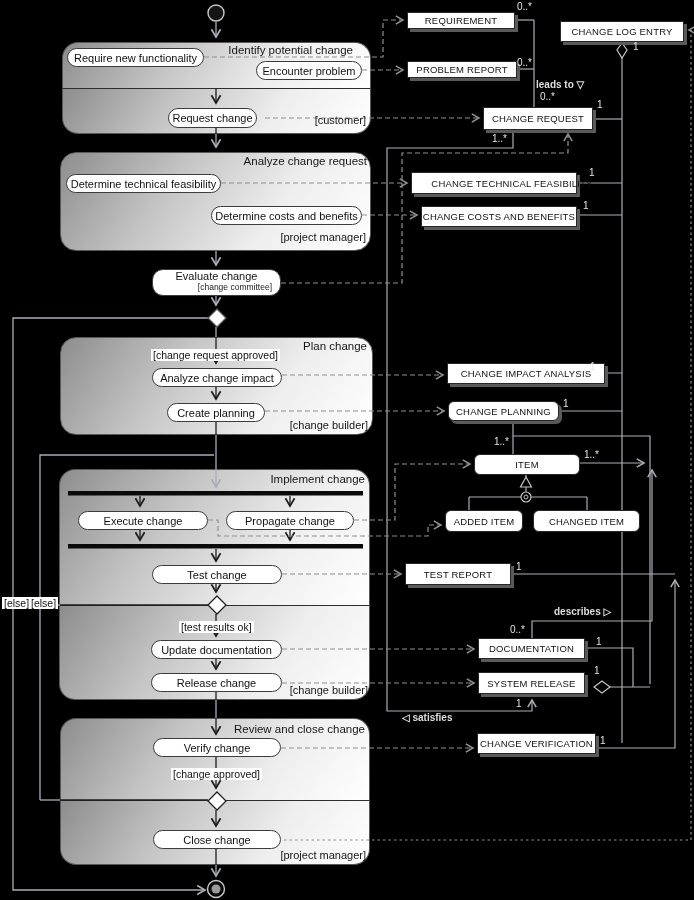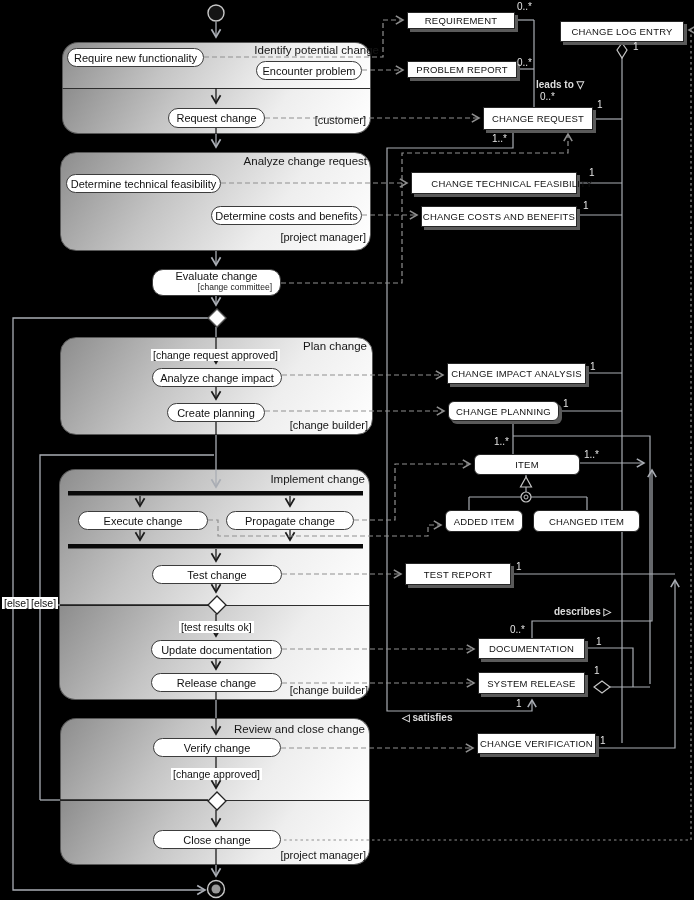--- a/index.html
+++ b/index.html
@@ -161,21 +161,21 @@
     </g>
     <path d="M284,840 H691 V30 H689" stroke="#8f8f8f" stroke-width="1.2" fill="none" stroke-dasharray="2.5,3" marker-end="url(#ar-g)"></path>
   </svg>
 
   <div class="pill layer3" style="left:67px;top:48px;width:137px;height:19px;">
       <span>Require new functionality</span>
     </div>
   <div class="pill layer3" style="left:256px;top:61px;width:106px;height:19px;">
       <span>Encounter problem</span>
     </div>
-  <div class="pill layer3" style="left:168px;top:108px;width:97px;height:20px;">
+  <div class="pill layer3" style="left:168px;top:108px;width:89px;height:20px;">
       <span>Request change</span>
     </div>
   <div class="pill layer3" style="left:66px;top:174px;width:155px;height:19px;">
       <span>Determine technical feasibility</span>
     </div>
   <div class="pill layer3" style="left:211px;top:206px;width:151px;height:19px;">
       <span>Determine costs and benefits</span>
     </div>
   <div class="pill layer3" style="left:152px;top:269px;width:129px;height:27px;display:block;">
     <div class="evmain">Evaluate change</div>
@@ -220,21 +220,21 @@
     </div>
   <div class="obj layer3" style="left:483px;top:107px;width:110px;height:23px;">
       <span>CHANGE REQUEST</span>
     </div>
   <div class="obj layer3" style="left:411px;top:172px;width:166px;height:22px;padding-left:36px;">
       <span>CHANGE TECHNICAL FEASIBILITY</span>
     </div>
   <div class="obj layer3" style="left:421px;top:206px;width:156px;height:21px;">
       <span>CHANGE COSTS AND BENEFITS</span>
     </div>
-  <div class="obj layer3" style="left:447px;top:363px;width:139px;height:21px;">
+  <div class="obj layer3" style="left:447px;top:363px;width:158px;height:21px;">
       <span>CHANGE IMPACT ANALYSIS</span>
     </div>
   <div class="obj layer3" style="left:448px;top:401px;width:111px;height:20px;border-radius:6px;">
       <span>CHANGE PLANNING</span>
     </div>
   <div class="obj nosh layer3" style="left:474px;top:454px;width:106px;height:21px;">
       <span>ITEM</span>
     </div>
   <div class="obj nosh layer3" style="left:445px;top:510px;width:78px;height:22px;">
       <span>ADDED ITEM</span>
@@ -248,21 +248,21 @@
   <div class="obj layer3" style="left:478px;top:638px;width:107px;height:21px;">
       <span>DOCUMENTATION</span>
     </div>
   <div class="obj layer3" style="left:478px;top:672px;width:107px;height:22px;">
       <span>SYSTEM RELEASE</span>
     </div>
   <div class="obj layer3" style="left:477px;top:733px;width:119px;height:21px;">
       <span>CHANGE VERIFICATION</span>
     </div>
 
-  <div class="lbl right layer3" style="left:162px;top:44px;width:217px;">Identify potential change</div>
+  <div class="lbl right layer3" style="left:136px;top:44px;width:217px;">Identify potential change</div>
   <div class="lbl right layer3" style="left:150px;top:155px;width:217px;">Analyze change request</div>
   <div class="lbl right layer3" style="left:150px;top:340px;width:217px;">Plan change</div>
   <div class="lbl right layer3" style="left:150px;top:473px;width:215px;">Implement change</div>
   <div class="lbl right layer3" style="left:150px;top:723px;width:215px;">Review and close change</div>
 
   <div class="role layer3" style="left:230px;top:114px;width:136px;">[customer]</div>
   <div class="role layer3" style="left:228px;top:231px;width:138px;">[project manager]</div>
   <div class="role layer3" style="left:238px;top:419px;width:130px;">[change builder]</div>
   <div class="role layer3" style="left:238px;top:684px;width:130px;">[change builder]</div>
   <div class="role layer3" style="left:228px;top:849px;width:138px;">[project manager]</div>

